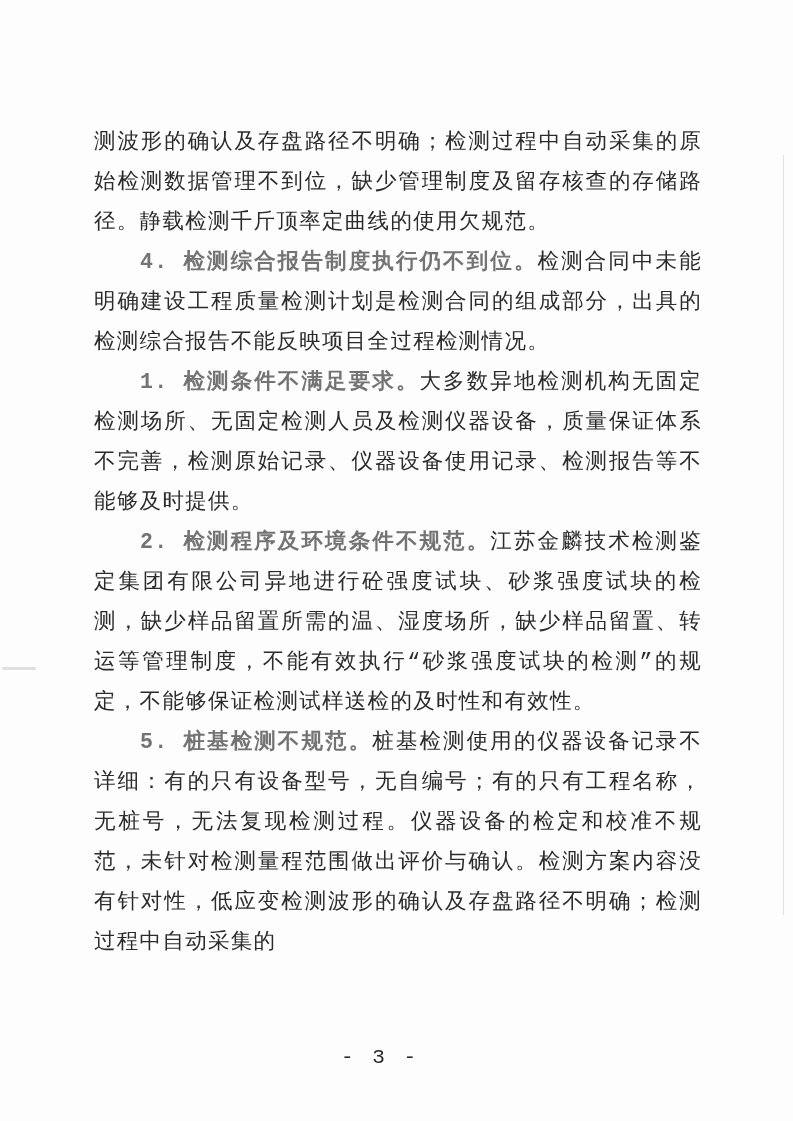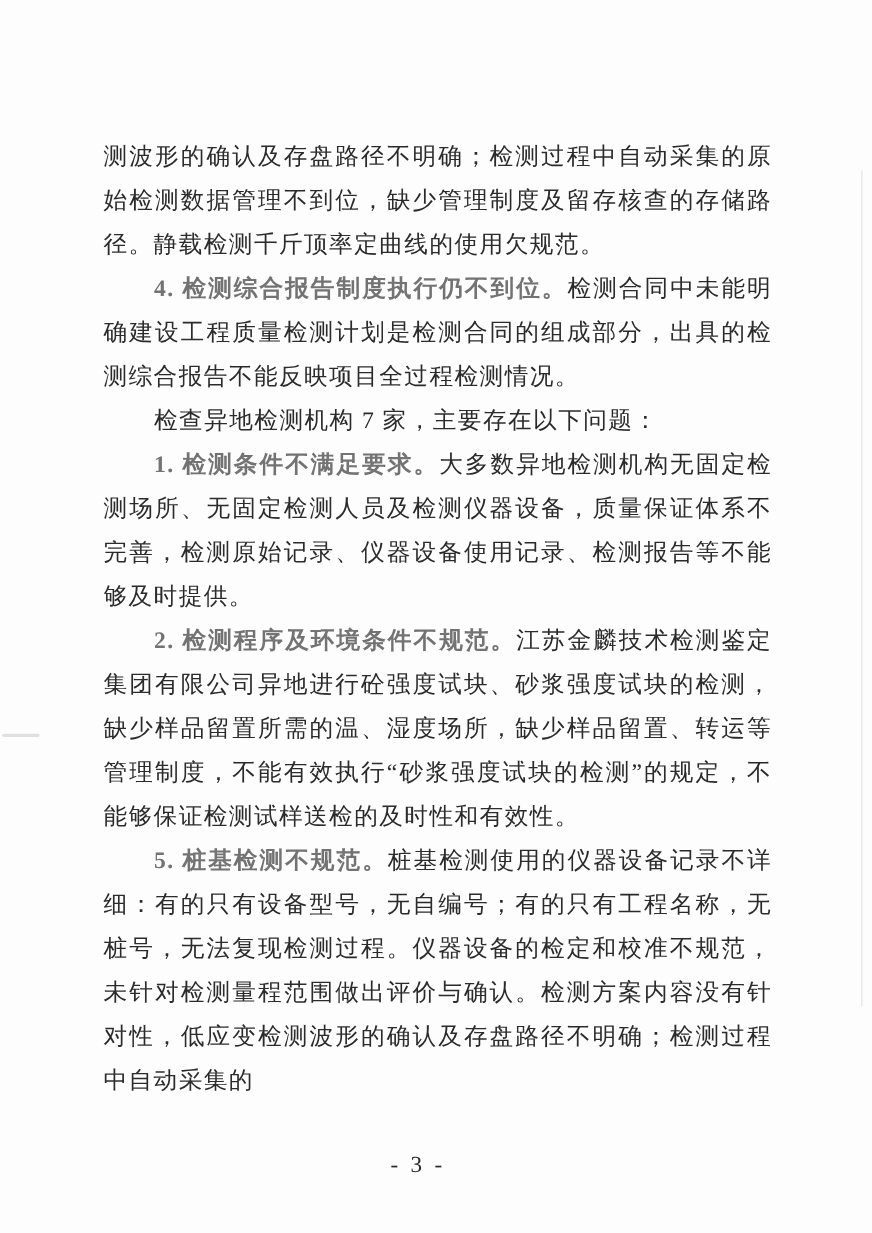--- a/index.html
+++ b/index.html
@@ -7,21 +7,21 @@
     padding: 0;
     background: #e8e8e8;
   }
   .page {
     position: relative;
     width: 793px;
     height: 1121px;
     margin: 0;
     background: #fdfdfd;
     overflow: hidden;
-    font-family: Liberation Serif, serif;
+    font-family: Liberation Mono, monospace;
   }
   .content {
     position: absolute;
     left: 94px;
     top: 122px;
     width: 608px;
   }
   .para {
     margin: 0;
     font-size: 21.5px;
@@ -74,21 +74,20 @@
 <body>
 
 <div class="page" style="background: rgb(253, 253, 253);">
   <div class="scan-smudge"></div>
   <div class="scan-edge-line"></div>
 
   <div class="content">
     <div>
         <p class="para"><span class="run">测波形的确认及存盘路径不明确；检测过程中自动采集的原始检测数据管理不到位，缺少管理制度及留存核查的存储路径。静载检测千斤顶率定曲线的使用欠规范。</span></p>
         <p class="para indent"><span class="run bold">4. 检测综合报告制度执行仍不到位。</span><span class="run">检测合同中未能明确建设工程质量检测计划是检测合同的组成部分，出具的检测综合报告不能反映项目全过程检测情况。</span></p>
-        <p class="para indent"><span class="run">检查异地检测机构 7 家，主要存在以下问题：</span></p>
         <p class="para indent"><span class="run bold">1. 检测条件不满足要求。</span><span class="run">大多数异地检测机构无固定检测场所、无固定检测人员及检测仪器设备，质量保证体系不完善，检测原始记录、仪器设备使用记录、检测报告等不能够及时提供。</span></p>
         <p class="para indent"><span class="run bold">2. 检测程序及环境条件不规范。</span><span class="run">江苏金麟技术检测鉴定集团有限公司异地进行砼强度试块、砂浆强度试块的检测，缺少样品留置所需的温、湿度场所，缺少样品留置、转运等管理制度，不能有效执行“砂浆强度试块的检测”的规定，不能够保证检测试样送检的及时性和有效性。</span></p>
         <p class="para indent"><span class="run bold">5. 桩基检测不规范。</span><span class="run">桩基检测使用的仪器设备记录不详细：有的只有设备型号，无自编号；有的只有工程名称，无桩号，无法复现检测过程。仪器设备的检定和校准不规范，未针对检测量程范围做出评价与确认。检测方案内容没有针对性，低应变检测波形的确认及存盘路径不明确；检测过程中自动采集的</span></p>
       </div>
   </div>
 
   <div class="page-footer">- 3 -</div>
 </div>
 
 </body></html>

